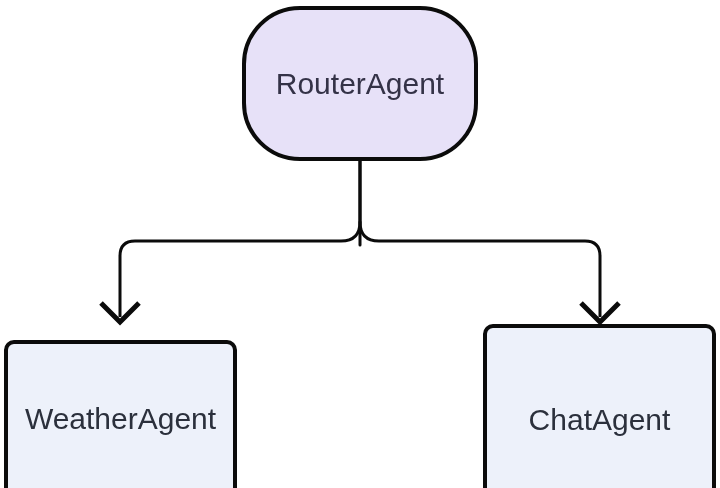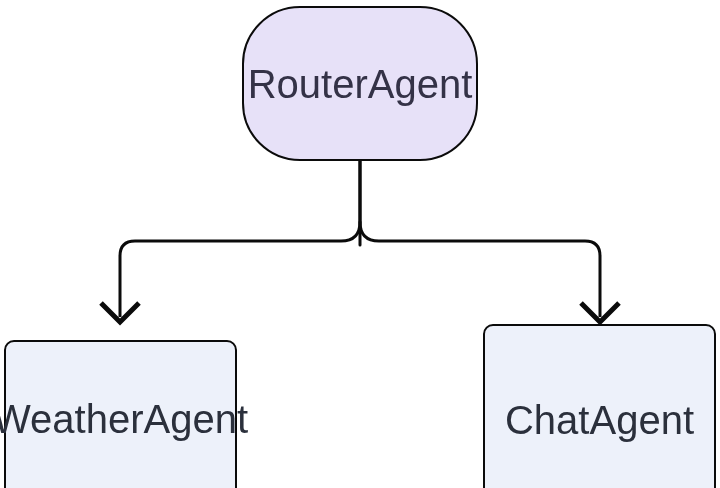--- a/index.html
+++ b/index.html
@@ -33,25 +33,25 @@
   }
   .arrowhead {
     fill: none;
     stroke-width: 5;
     stroke-linecap: butt;
     stroke-linejoin: miter;
   }
   .node {
     position: absolute;
     box-sizing: border-box;
-    border: 2px solid #1d4ed8;
+    border: 4px solid #1d4ed8;
     display: flex;
     align-items: center;
     justify-content: center;
-    font-size: 40px;
+    font-size: 30px;
     line-height: 1;
     white-space: nowrap;
   }
   .node-stadium {
     left: 242px;
     top: 6px;
     width: 236px;
     height: 155px;
     border-radius: 58px;
   }

